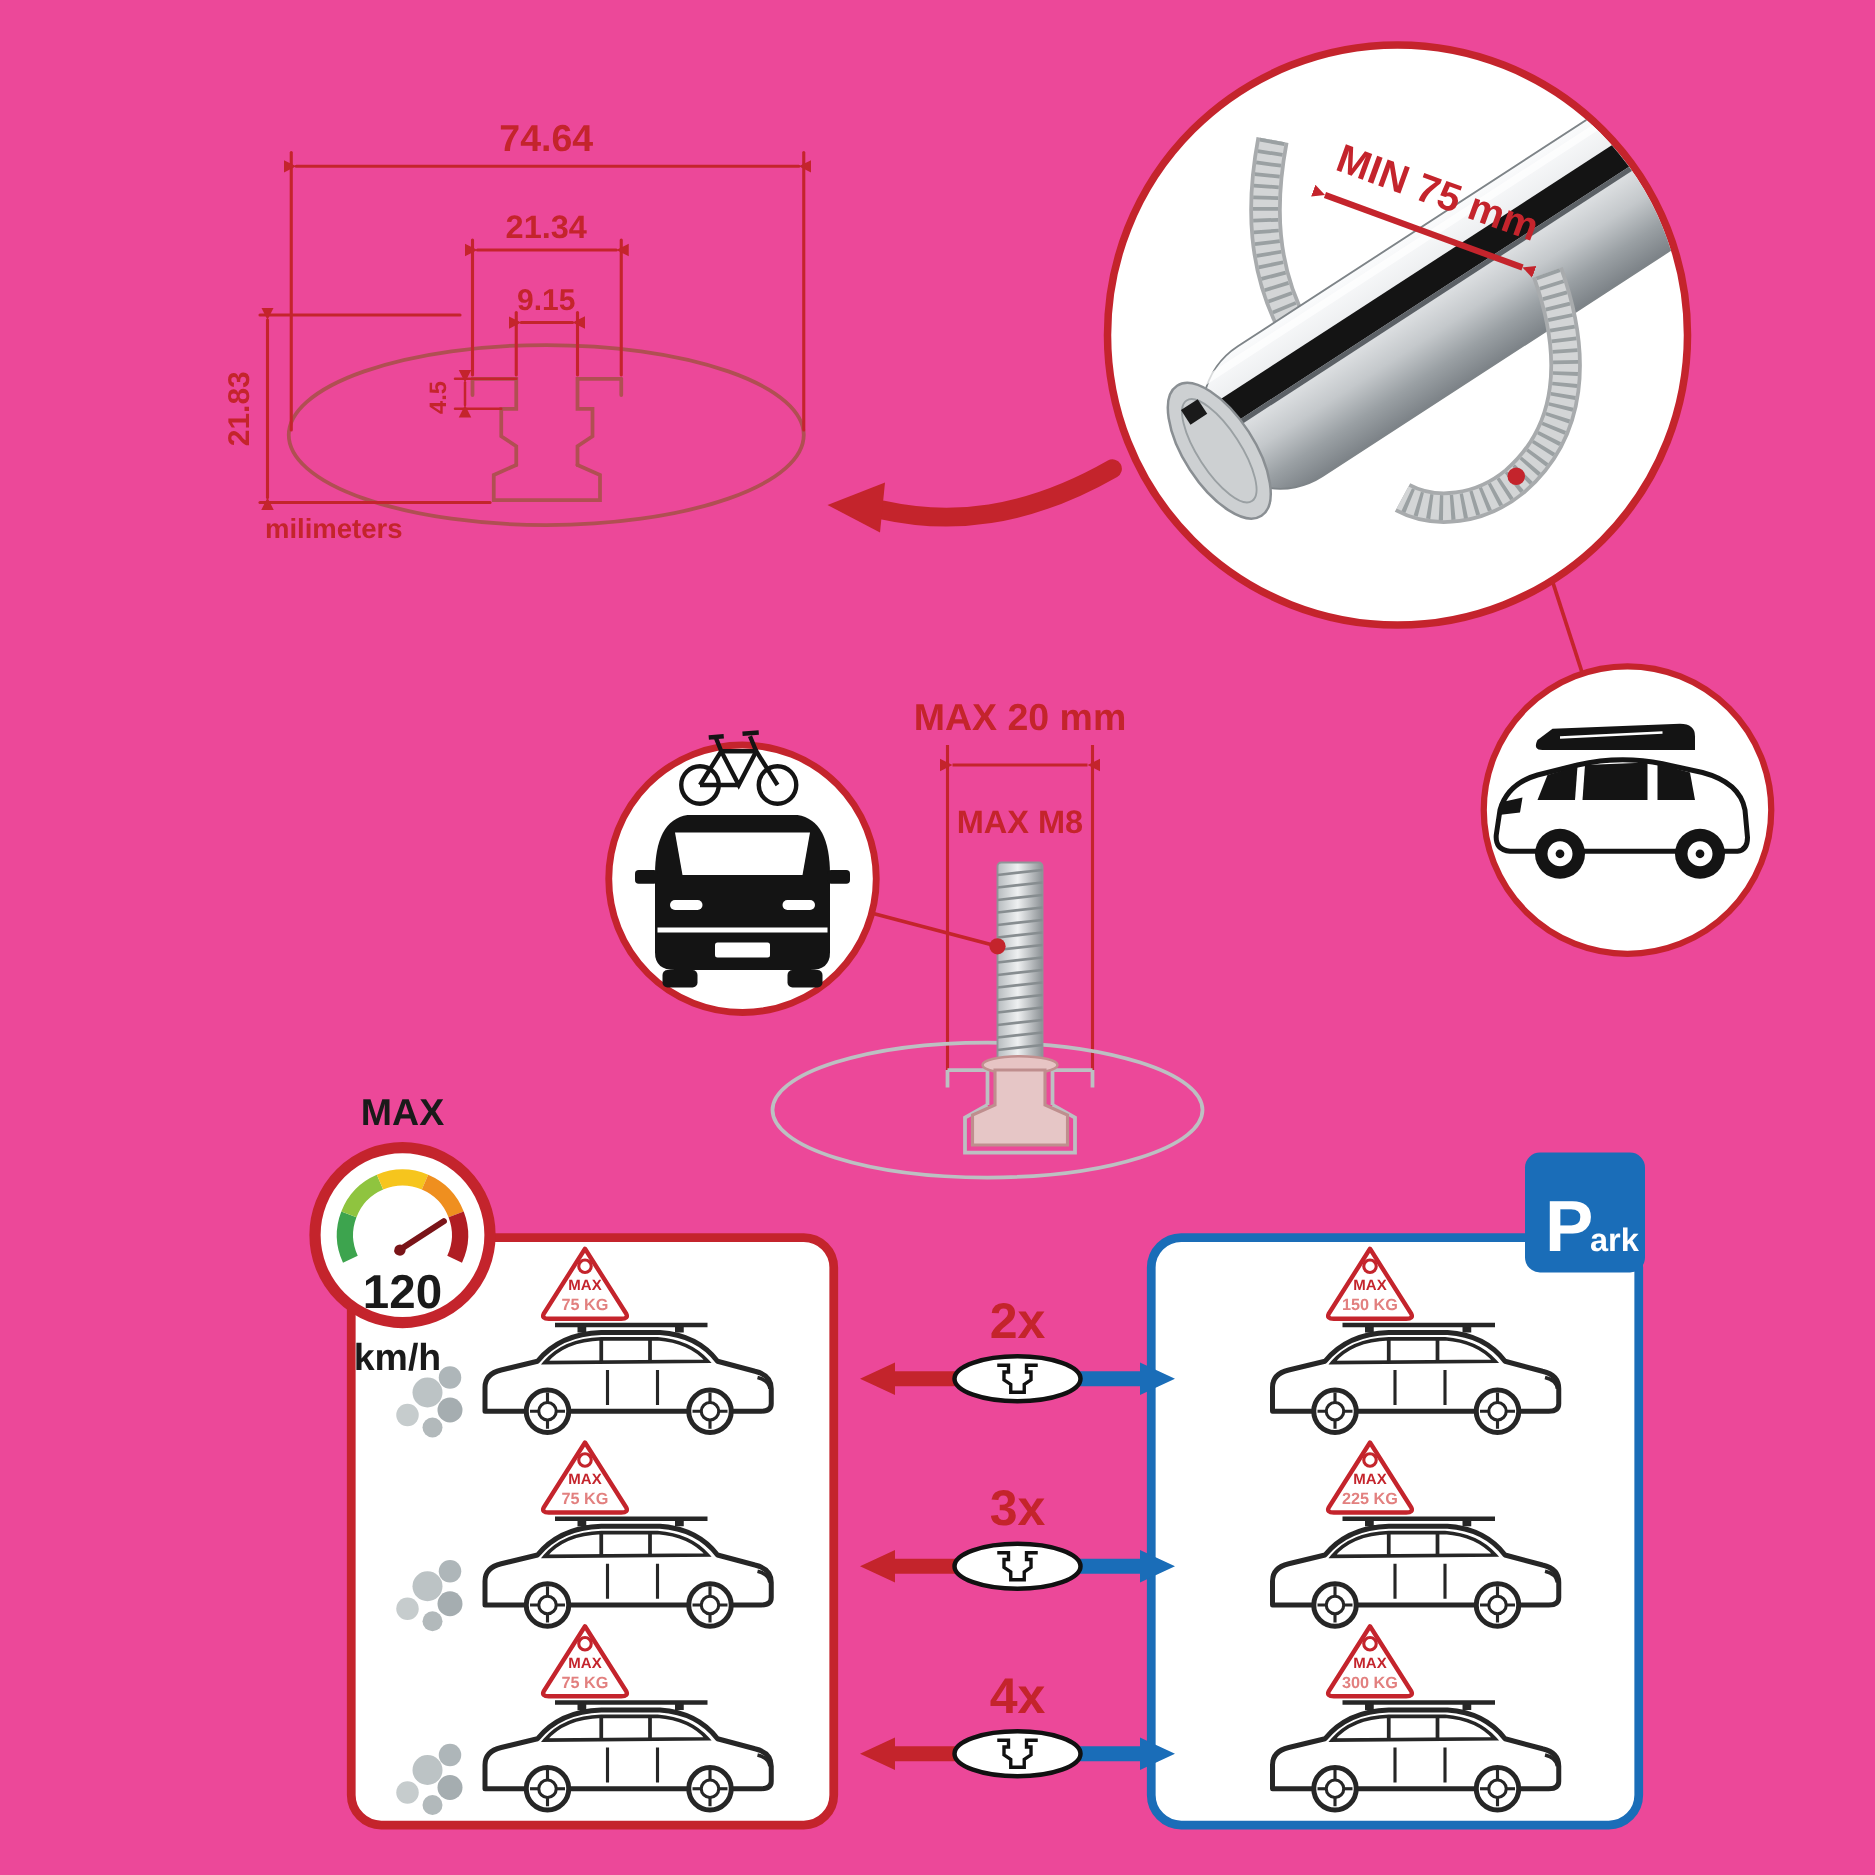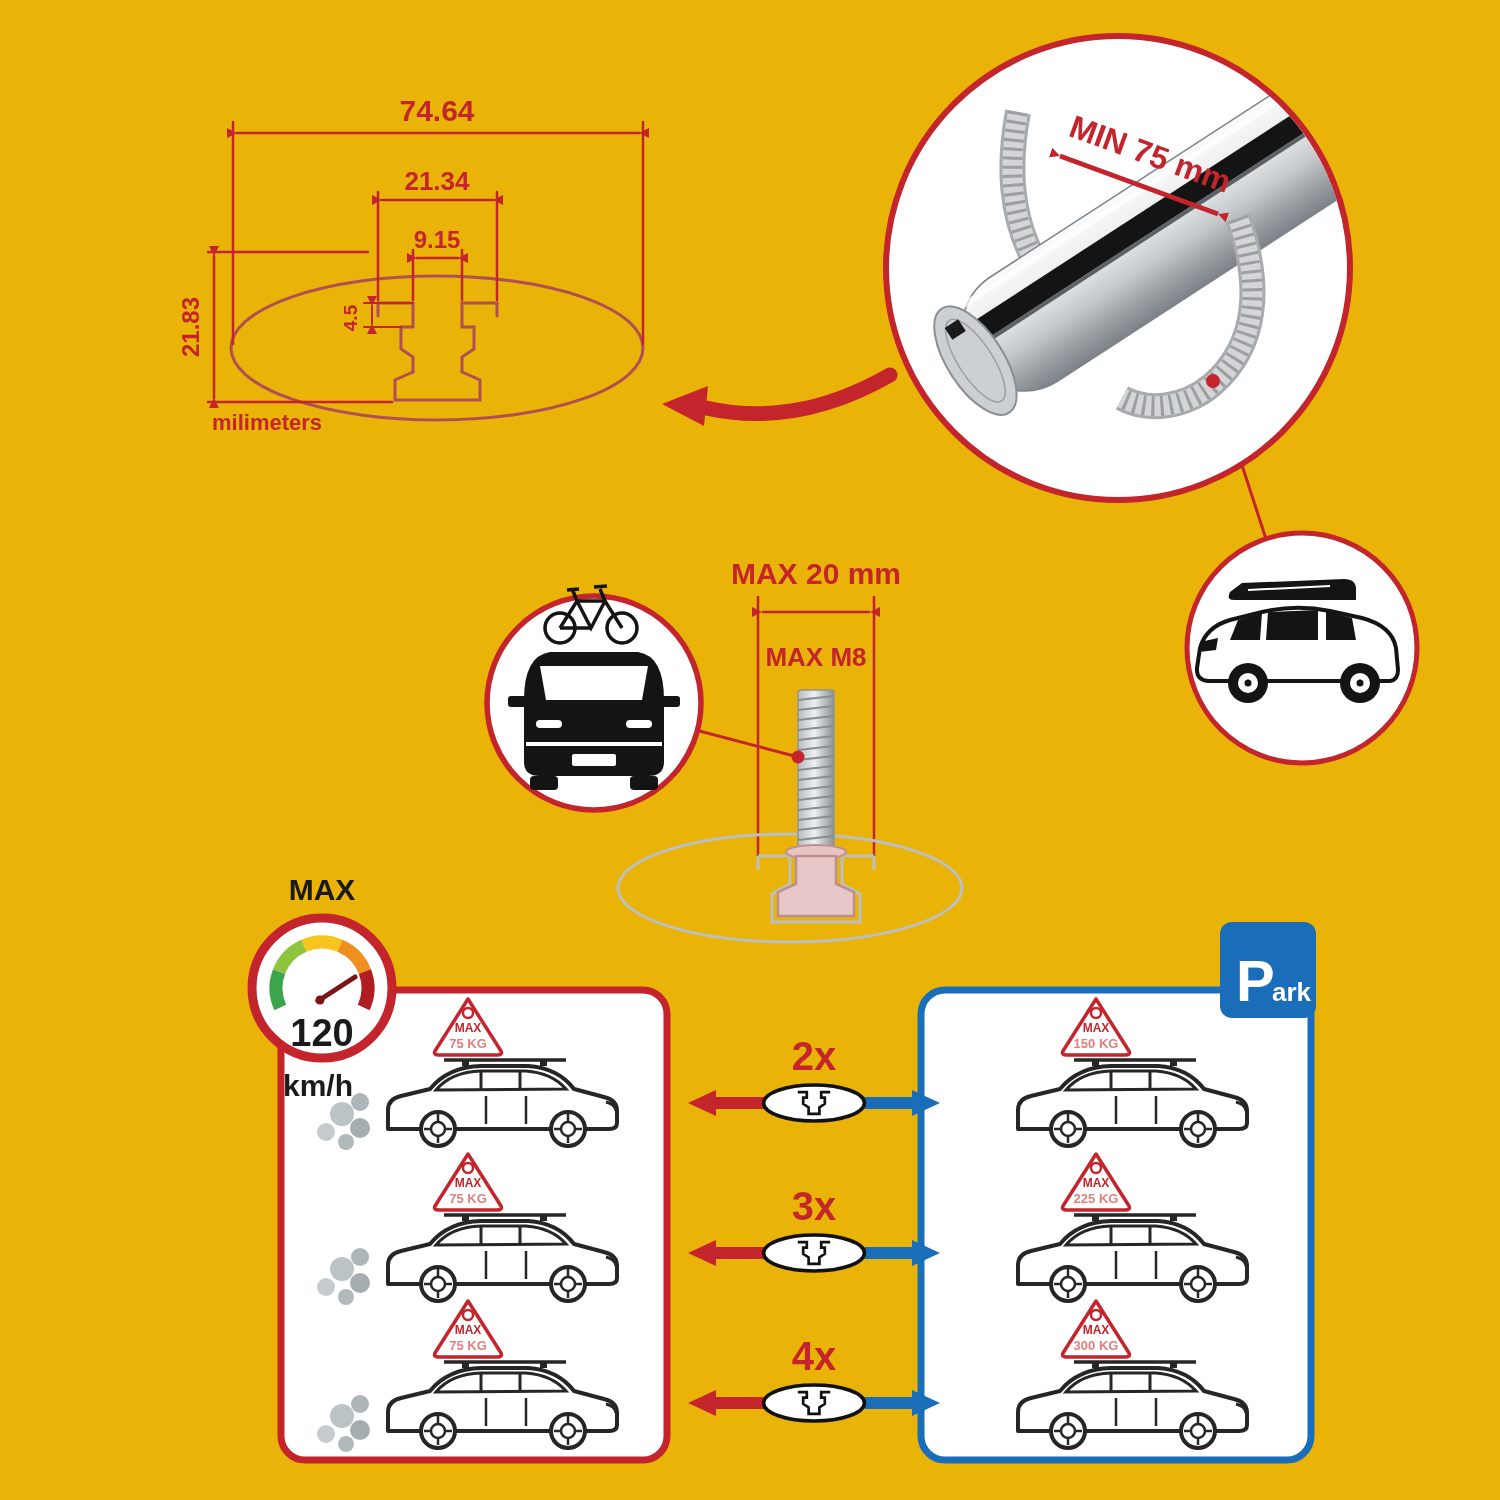--- a/index.html
+++ b/index.html
@@ -1,16 +1,16 @@
 <!DOCTYPE html>
 <html><head>
 <meta charset="utf-8">
 <style>
   html,body{margin:0;padding:0;background:#ffffff;}
-  .canvas{position:relative;width:1500px;height:1500px;background:#eab308;overflow:hidden;
+  .canvas{position:relative;width:1500px;height:1500px;background:#ec4899;overflow:hidden;
           font-family:"Liberation Sans", sans-serif;}
   svg text{font-family:"Liberation Sans", sans-serif;}
   .red-t{fill:#c4242c;font-weight:bold;}
   .blk-t{fill:#1a1a1a;font-weight:bold;}
   .pink-t{fill:#e2807f;font-weight:bold;}
   .white-t{fill:#ffffff;font-weight:bold;}
 </style>
 </head>
 <body>
 

